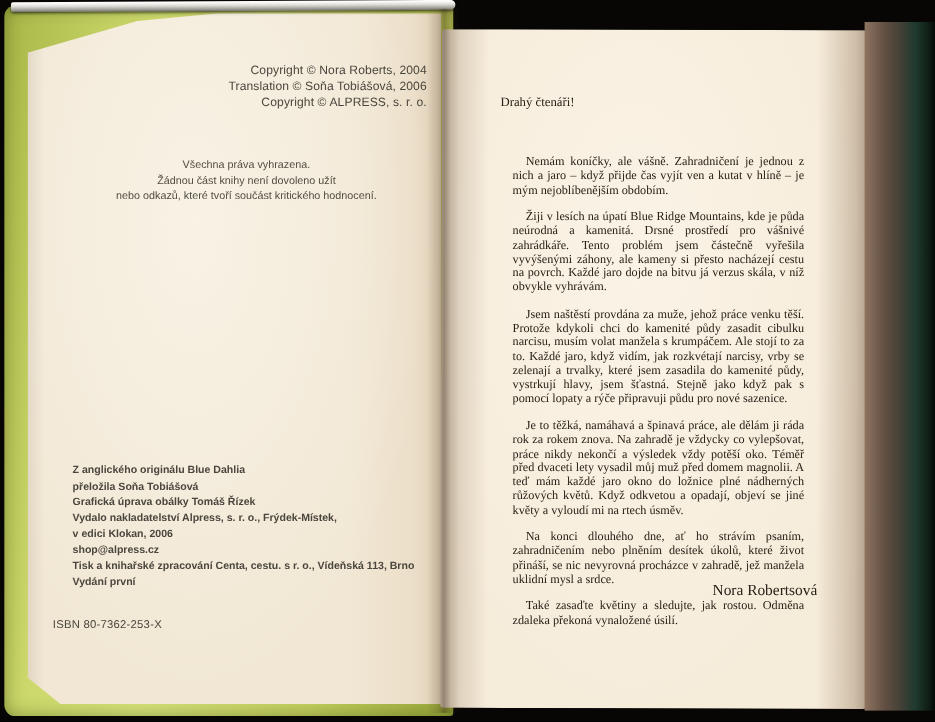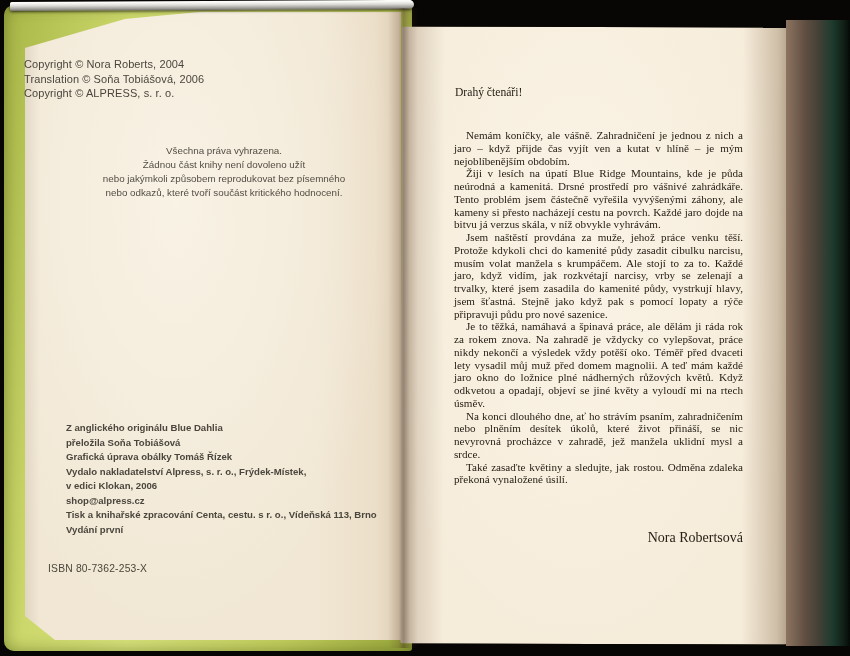--- a/index.html
+++ b/index.html
@@ -51,33 +51,33 @@
     z-index:3;
   }
   
   .gutter{
     position:absolute;left:388px;top:8px;width:30px;height:640px;z-index:6;
     background:linear-gradient(to right,rgba(80,55,30,0) 0%,rgba(80,55,30,.18) 35%,rgba(48,30,16,.38) 52%,rgba(80,55,30,.14) 72%,rgba(80,55,30,0) 100%);
     pointer-events:none;
   }
   .txt{position:absolute;z-index:5;}
   
-  .copyright-block{left:24px;top:57px;width:348px;text-align:left;
+  .copyright-block{left:40px;top:57px;width:348px;text-align:right;
     font-size:11px;line-height:14.6px;letter-spacing:.1px;color:#4a463d;}
   .rights-block{left:40px;top:144px;width:368px;text-align:center;
     font-size:9.8px;line-height:14px;color:#524d43;}
   .imprint-block{left:66px;top:421px;width:334px;text-align:left;
     font-size:9.6px;line-height:14.5px;color:#4a463d;font-weight:bold;}
   .isbn{left:48px;top:563px;font-size:10.3px;color:#4a463d;letter-spacing:.2px;}
   
   .serif{font-family:"Liberation Serif","DejaVu Serif",serif;color:#272117;text-align:center;}
   .salutation{left:455px;top:86px;font-size:11.6px;}
   .letter-body{left:454px;top:129px;width:289px;font-size:11.1px;line-height:12.75px;
     text-align:justify;}
-  .letter-body p{margin:0;text-indent:12px;}
+  .letter-body p{margin:12px;text-indent:12px;}
   .signature{left:454px;top:530px;width:289px;text-align:right;font-size:14px;}
 </style>
 </head>
 <body>
 
 <div class="scene">
 
   <div class="cover-left"></div>
   <div class="metal-bar"></div>
 
@@ -88,21 +88,20 @@
 
   <div class="txt copyright-block">
     <div>Copyright © Nora Roberts, 2004</div>
     <div>Translation © Soňa Tobiášová, 2006</div>
     <div>Copyright © ALPRESS, s. r. o.</div>
   </div>
 
   <div class="txt rights-block">
     <div>Všechna práva vyhrazena.</div>
     <div>Žádnou část knihy není dovoleno užít</div>
-    <div>nebo jakýmkoli způsobem reprodukovat bez písemného</div>
     <div>nebo odkazů, které tvoří součást kritického hodnocení.</div>
   </div>
 
   <div class="txt imprint-block">
     <div>Z anglického originálu Blue Dahlia</div>
     <div>přeložila Soňa Tobiášová</div>
     <div>Grafická úprava obálky Tomáš Řízek</div>
     <div>Vydalo nakladatelství Alpress, s. r. o., Frýdek-Místek,</div>
     <div>v edici Klokan, 2006</div>
     <div>shop@alpress.cz</div>

